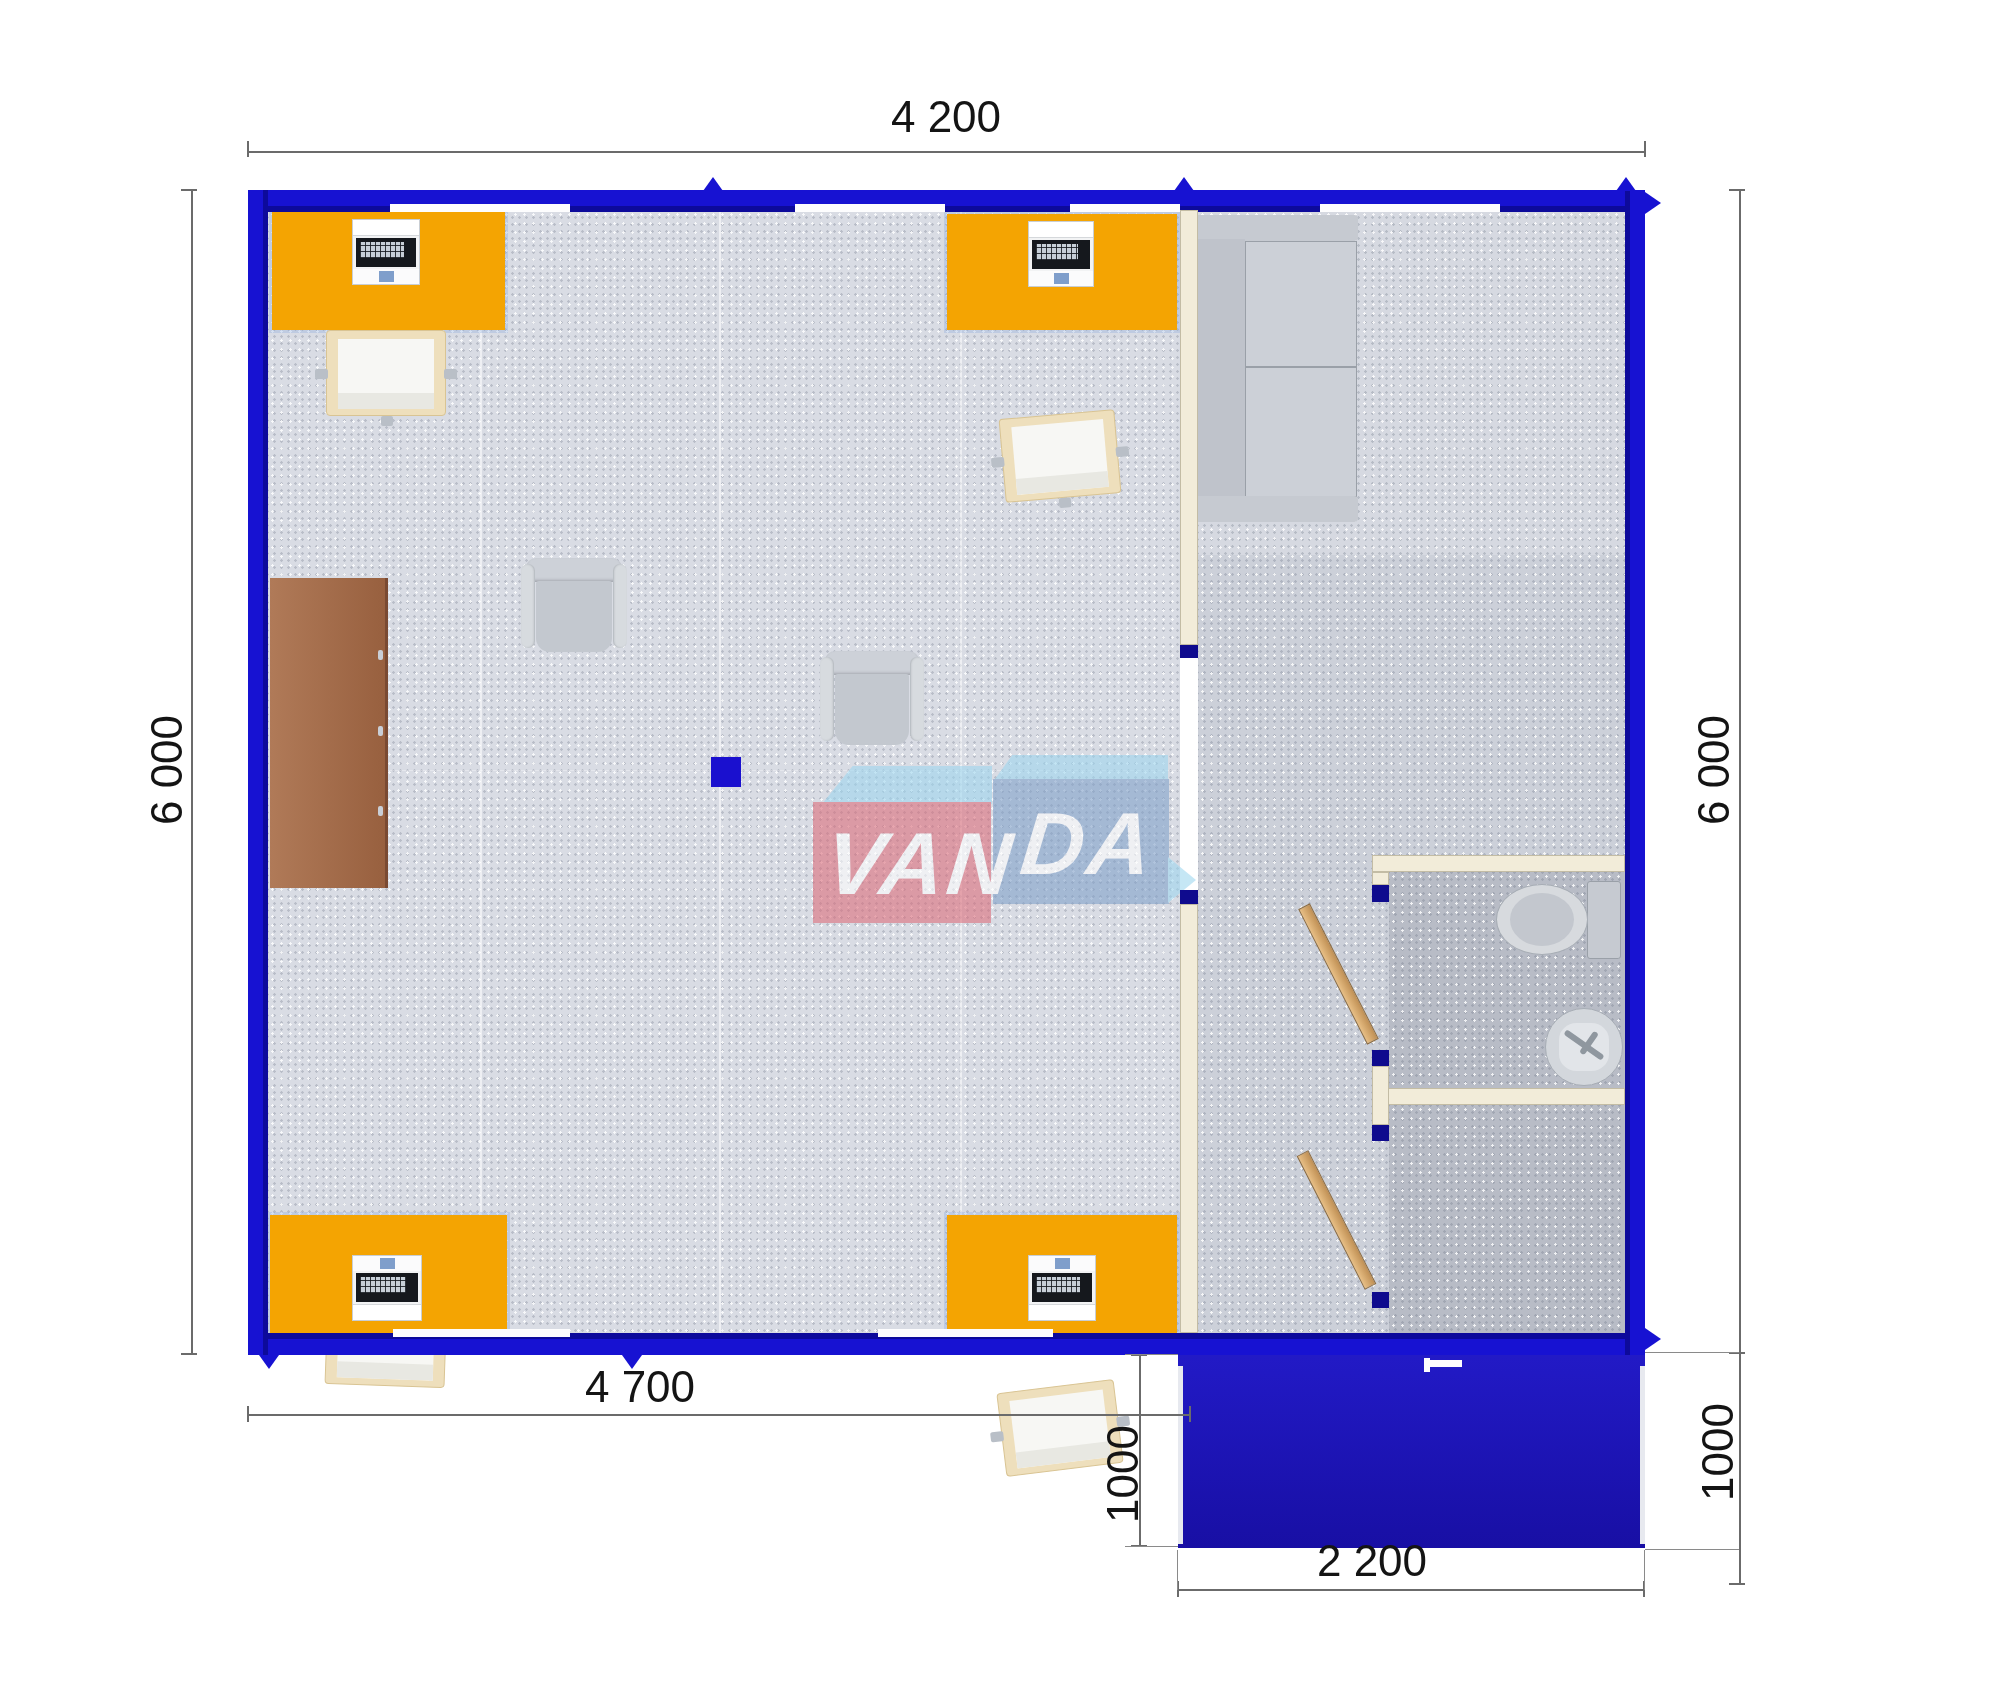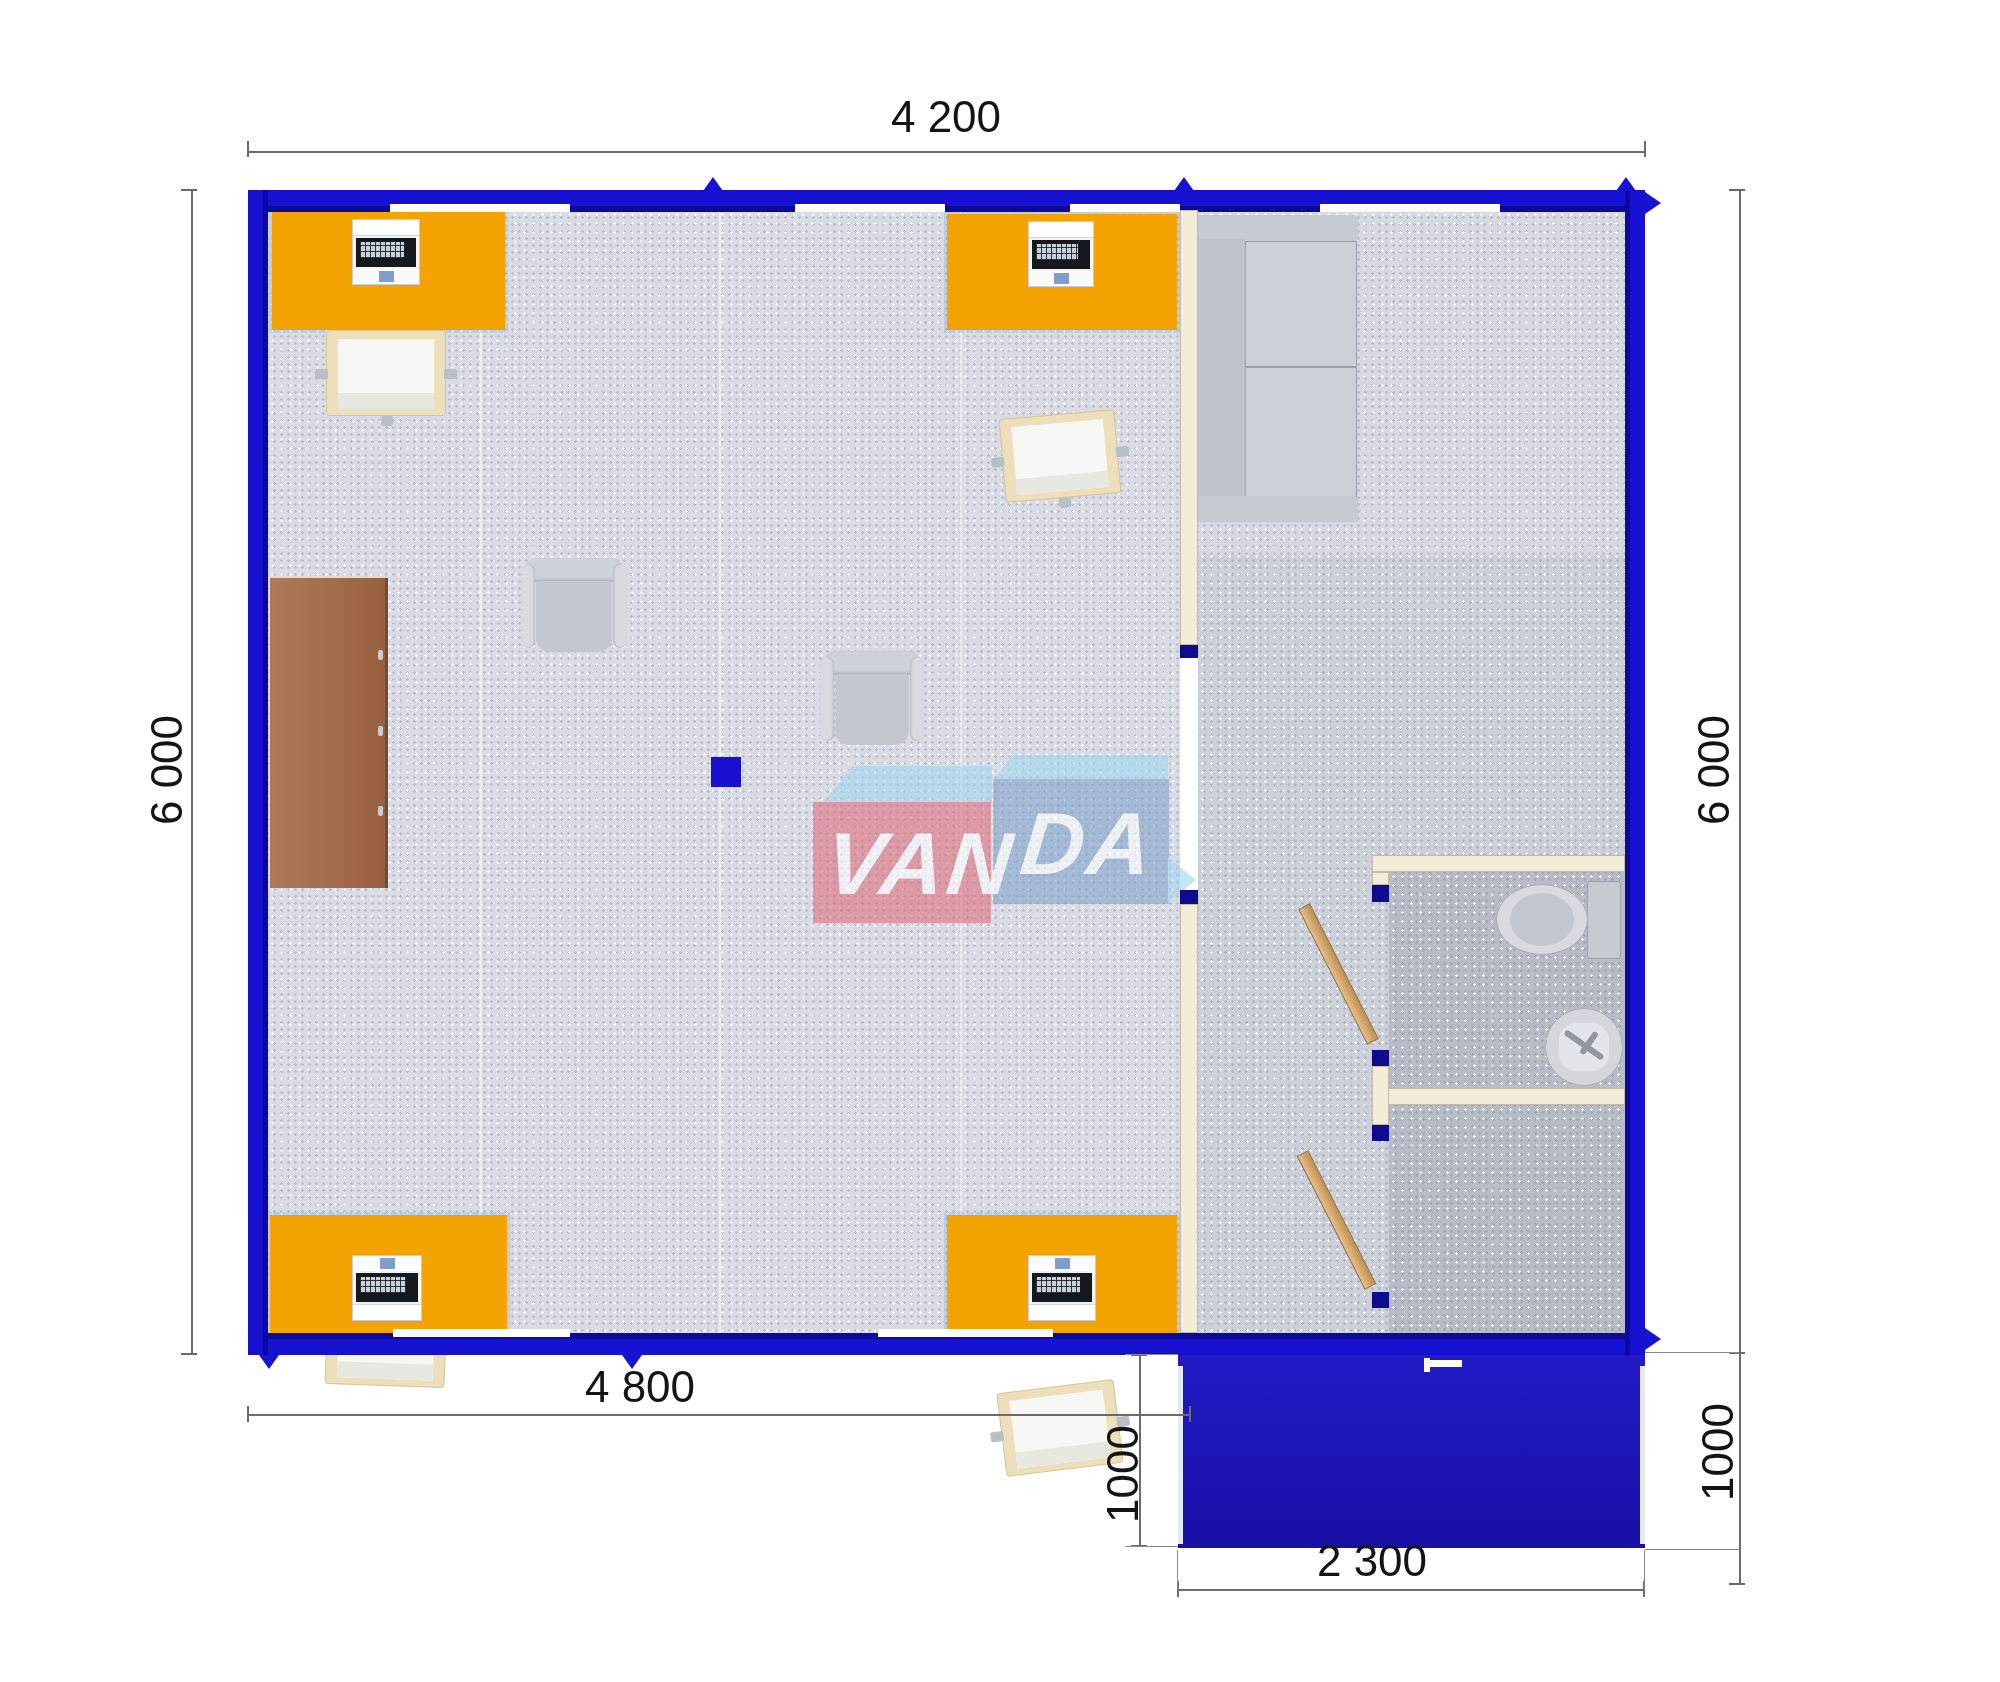--- a/index.html
+++ b/index.html
@@ -258,34 +258,34 @@
     <div class="abs dimext" style="left:1645px;top:1352px;width:94px;height:1px;"></div>
     <div class="abs dimext" style="left:1645px;top:1549px;width:94px;height:1px;"></div>
     <div class="abs dimlabel vrot" style="left:1604px;top:745px;width:220px;">6 000</div>
     <div class="abs dimlabel vrot" style="left:1608px;top:1427px;width:220px;">1000</div>
   </div>
 
   <div>
     <div class="abs dimline" style="left:248px;top:1414px;width:942px;height:2px;"></div>
     <div class="abs dimtick" style="left:247px;top:1406px;width:2px;height:16px;"></div>
     <div class="abs dimtick" style="left:1189px;top:1406px;width:2px;height:16px;"></div>
-    <div class="abs dimlabel" style="left:540px;top:1362px;width:200px;">4 800</div>
+    <div class="abs dimlabel" style="left:540px;top:1362px;width:200px;">4 700</div>
   </div>
 
   <div>
     <div class="abs dimline" style="left:1139px;top:1355px;width:2px;height:192px;"></div>
     <div class="abs dimtick" style="left:1131px;top:1354px;width:16px;height:2px;"></div>
     <div class="abs dimtick" style="left:1131px;top:1545px;width:16px;height:2px;"></div>
     <div class="abs dimext" style="left:1125px;top:1354px;width:53px;height:1px;"></div>
     <div class="abs dimext" style="left:1125px;top:1546px;width:53px;height:1px;"></div>
     <div class="abs dimlabel vrot" style="left:1013px;top:1449px;width:220px;">1000</div>
   </div>
 
   <div>
     <div class="abs dimline" style="left:1178px;top:1589px;width:467px;height:2px;"></div>
     <div class="abs dimtick" style="left:1177px;top:1581px;width:2px;height:16px;"></div>
     <div class="abs dimtick" style="left:1643px;top:1581px;width:2px;height:16px;"></div>
     <div class="abs dimext" style="left:1177px;top:1550px;width:1px;height:40px;"></div>
     <div class="abs dimext" style="left:1644px;top:1550px;width:1px;height:40px;"></div>
-    <div class="abs dimlabel" style="left:1272px;top:1536px;width:200px;">2 300</div>
+    <div class="abs dimlabel" style="left:1272px;top:1536px;width:200px;">2 200</div>
   </div>
 
 </div>
 
 </body></html>

